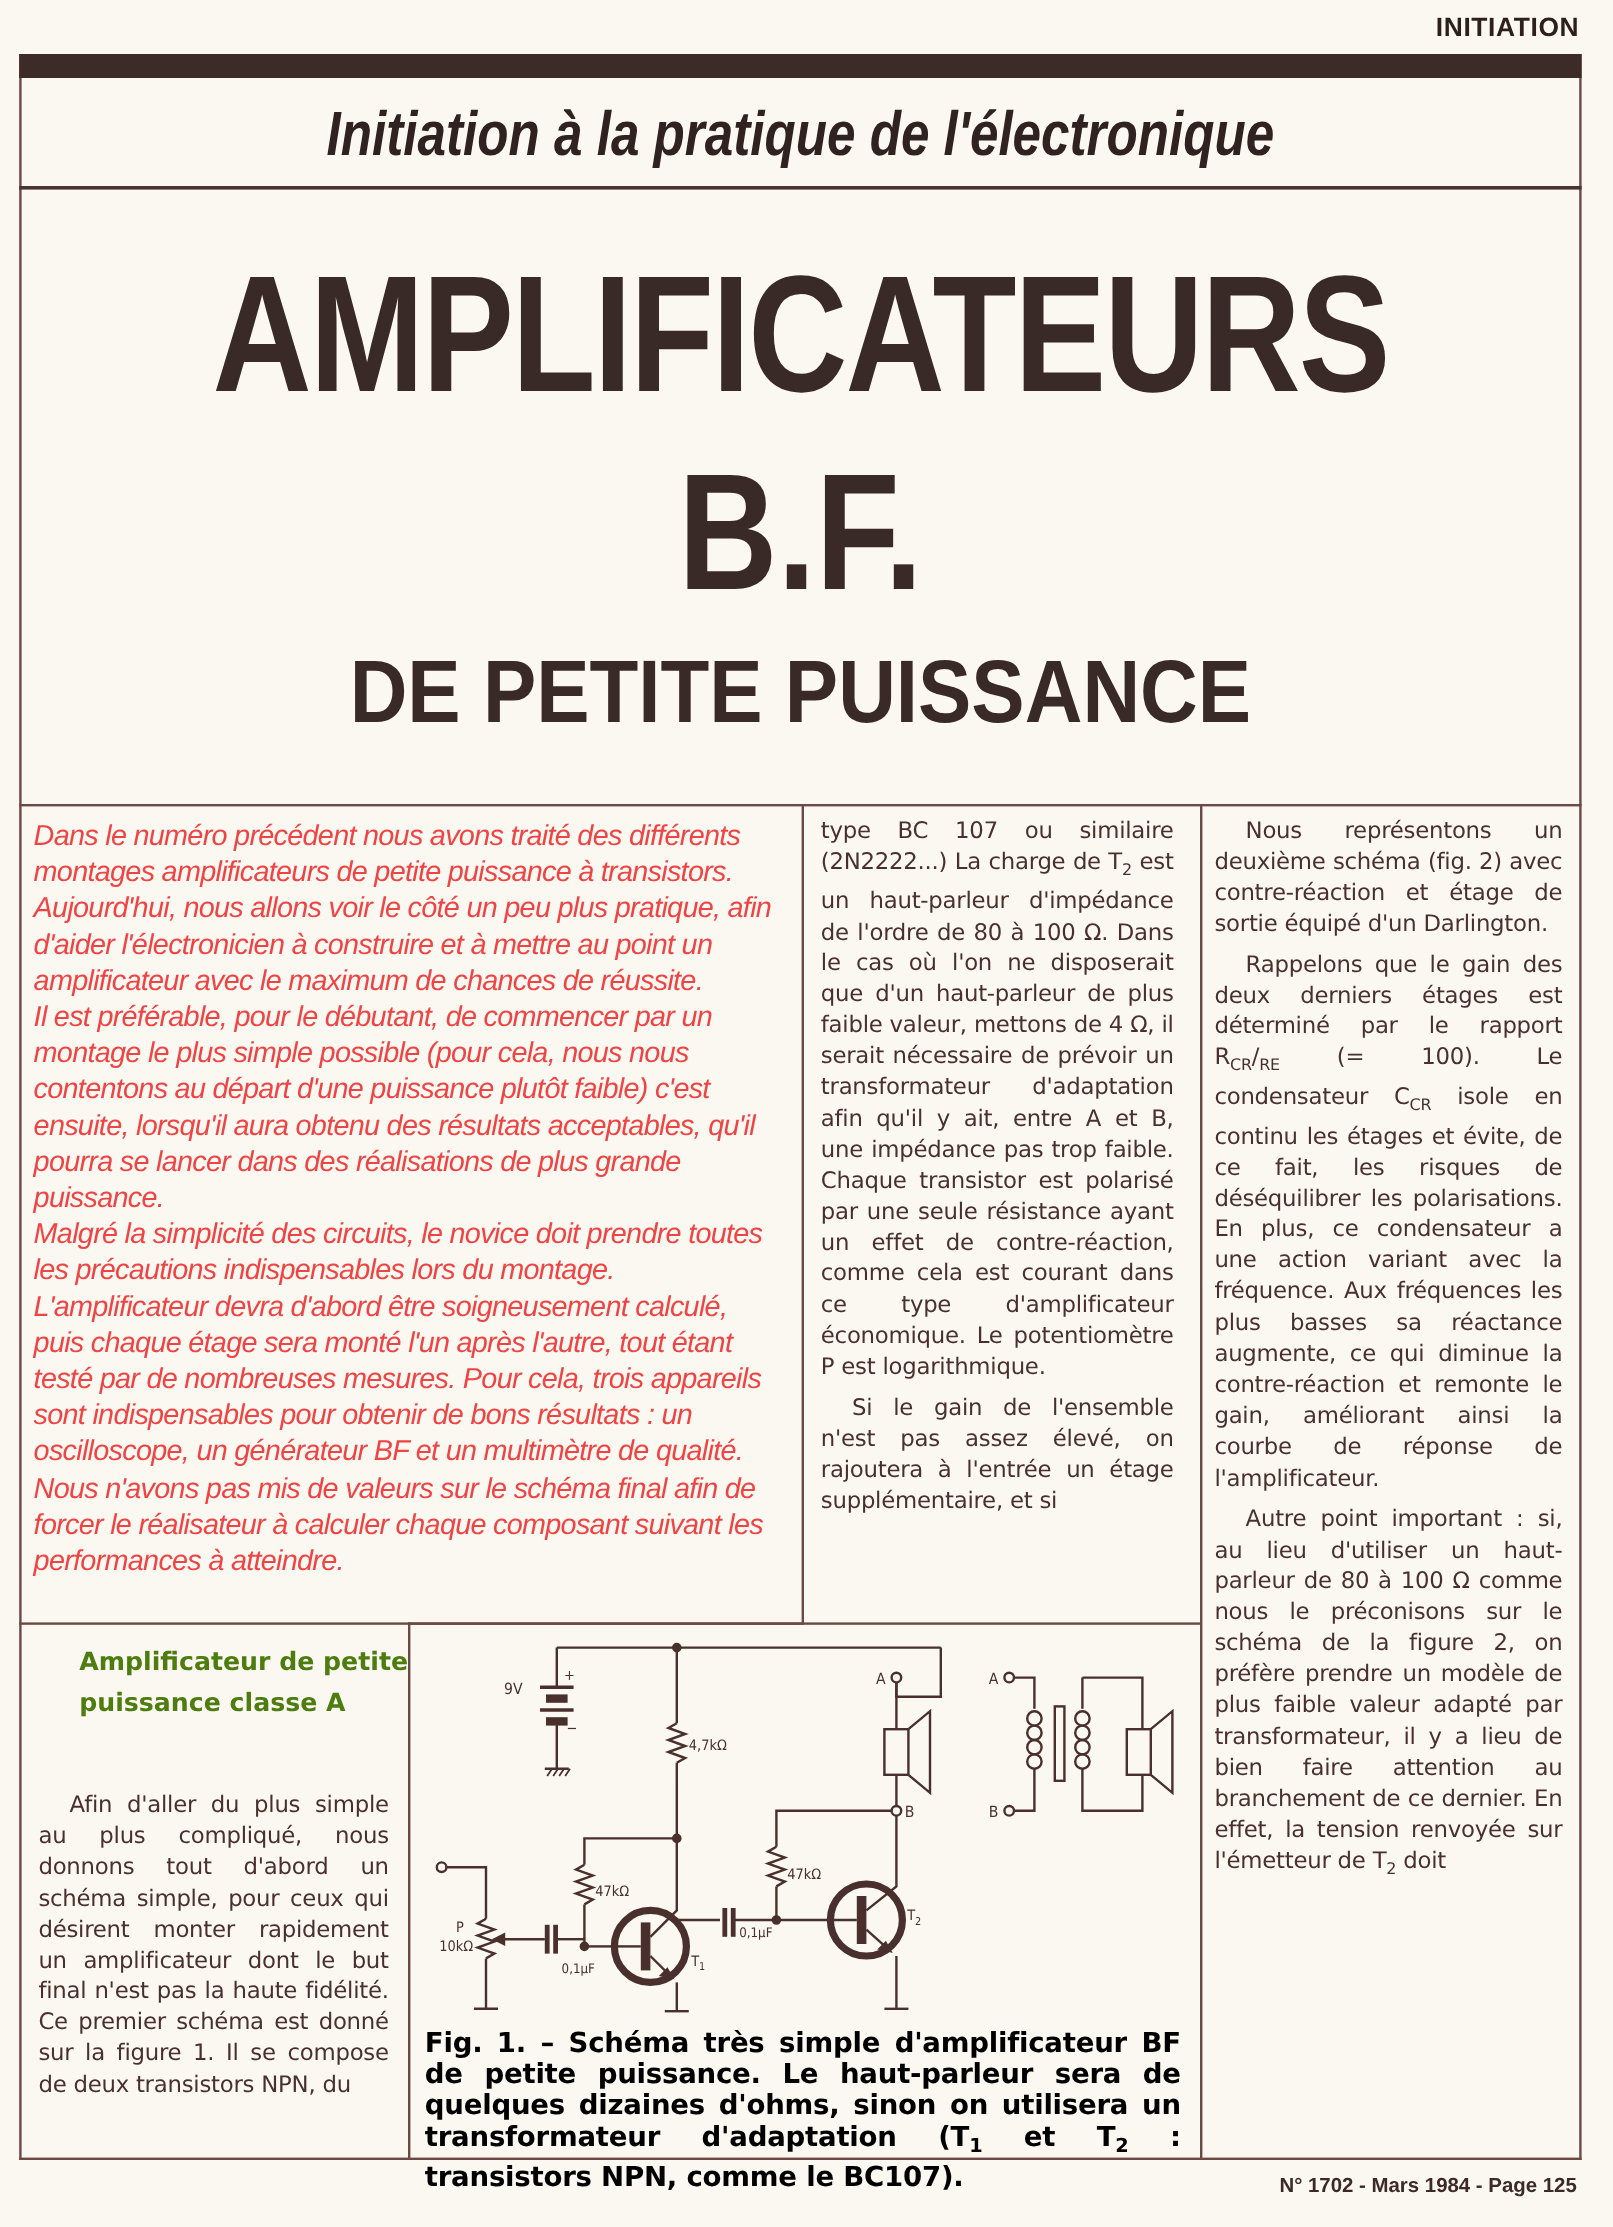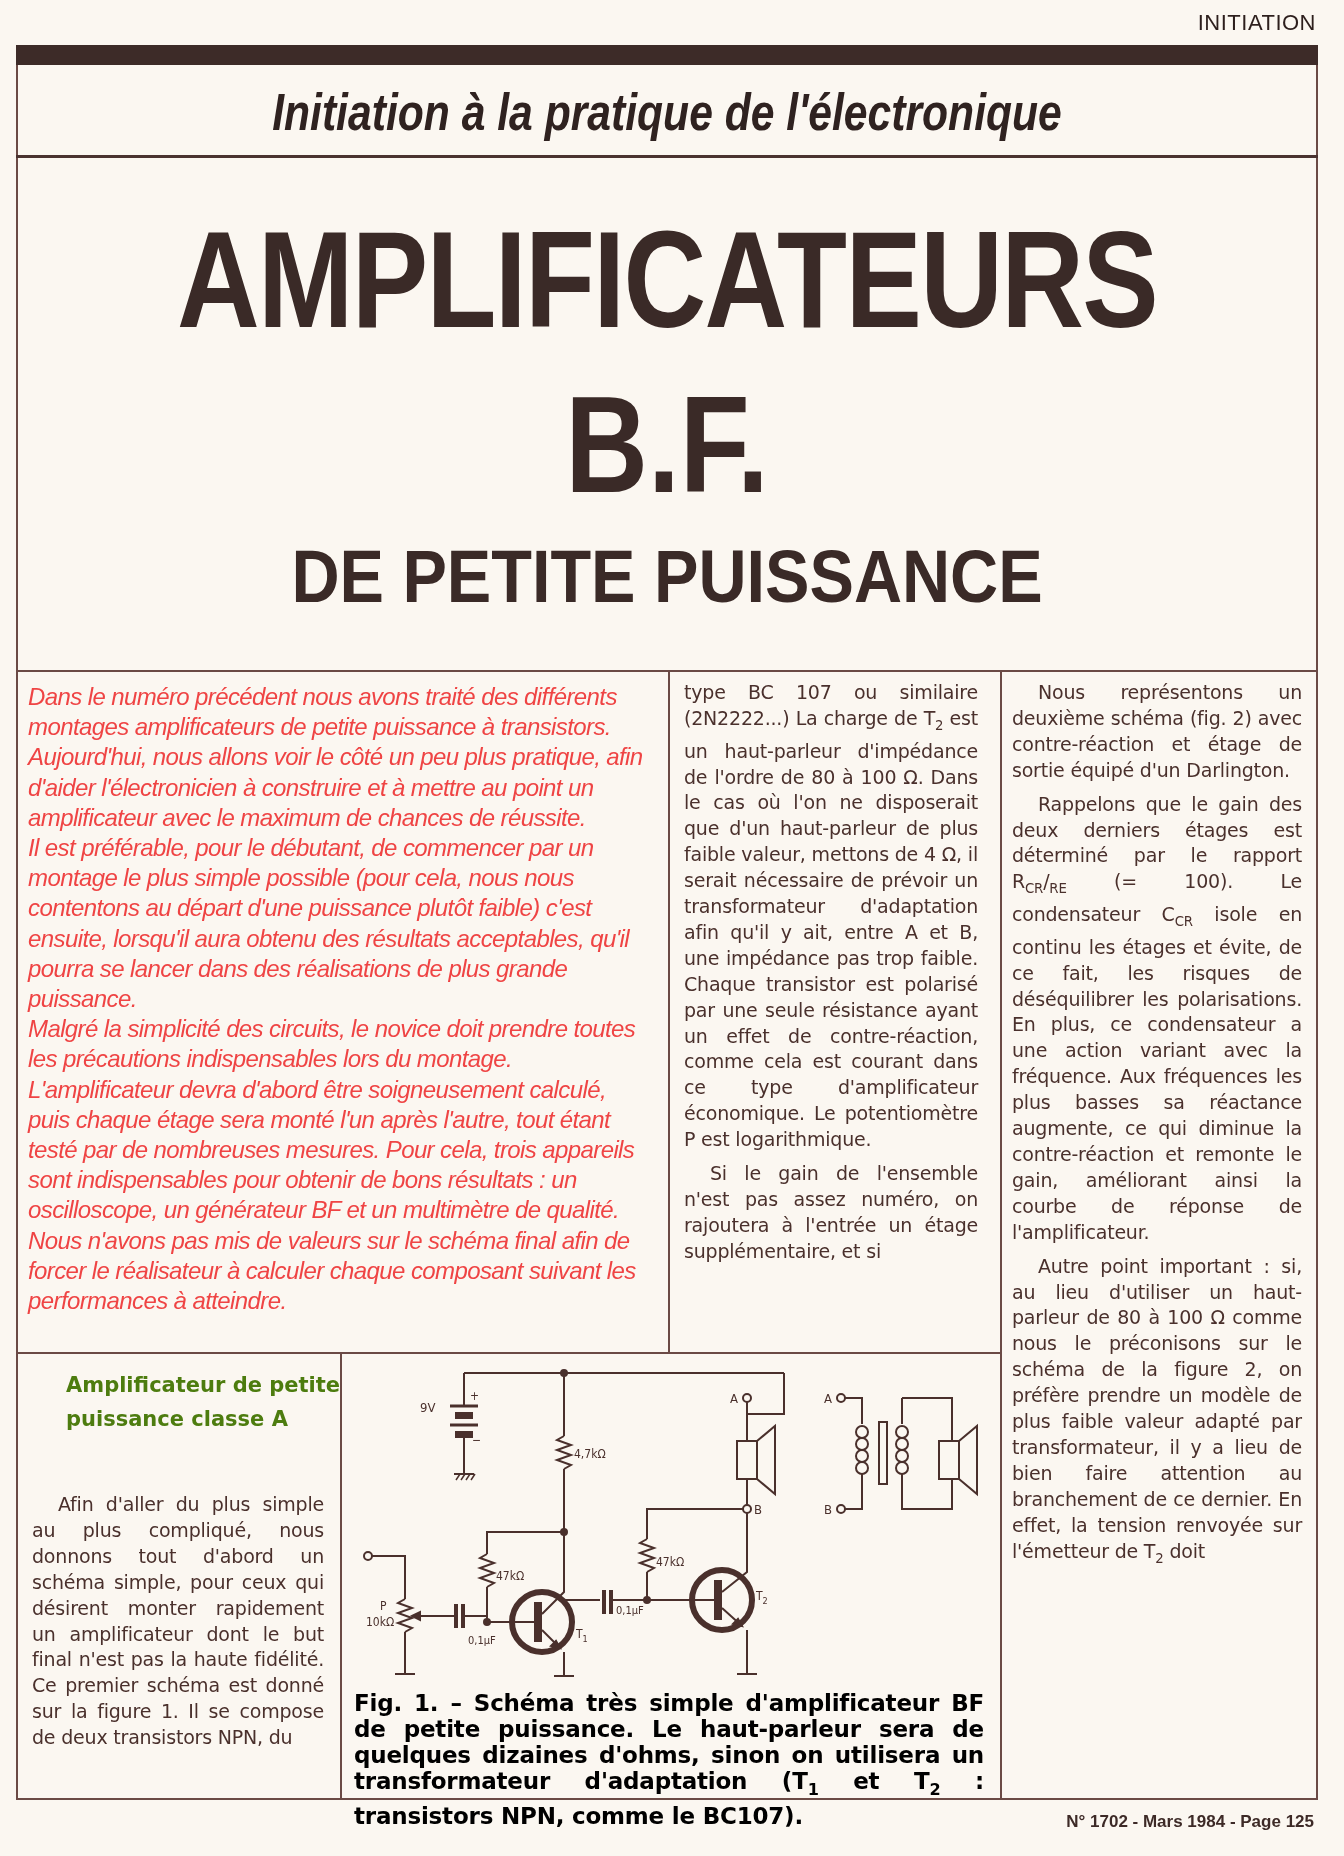--- a/index.html
+++ b/index.html
@@ -1,18 +1,18 @@
 <!DOCTYPE html>
 <html><head>
 <meta charset="utf-8">
 <style>
   html,body{margin:0;padding:0;}
   body{width:1344px;height:1856px;background:#fbf7f1;position:relative;overflow:hidden;color:#4a2f2c;font-family:"Liberation Sans",sans-serif;}
   .abs{position:absolute;}
-  .section-tag{right:28px;top:10px;font-weight:normal;font-size:22px;letter-spacing:0.5px;color:#2d1f1d;font-family:"Liberation Sans",sans-serif;}
+  .section-tag{right:28px;top:10px;font-weight:bold;font-size:22px;letter-spacing:0.5px;color:#2d1f1d;font-family:"Liberation Sans",sans-serif;}
   .frame{left:16px;top:45px;width:1302px;height:1755px;border-left:2px solid #6b4a45;border-right:2px solid #6b4a45;border-bottom:2px solid #6b4a45;box-sizing:border-box;}
   .topbar{left:16px;top:45px;width:1302px;height:20px;background:#3d2b28;}
   .kicker{left:16px;top:82px;width:1302px;text-align:center;font-style:italic;font-weight:bold;font-size:52px;color:#2f2220;transform:scaleX(0.82);font-family:"Liberation Sans Narrow","Liberation Sans",sans-serif;}
   .kicker-rule{left:16px;top:155px;width:1302px;height:3px;background:#4a3330;}
   .title1{left:16px;top:210px;width:1302px;text-align:center;font-weight:900;font-size:138px;line-height:1;color:#3a2a27;letter-spacing:-2px;font-family:"Liberation Sans",sans-serif;transform:scaleX(0.83);}
   .title2{left:16px;top:375px;width:1302px;text-align:center;font-weight:900;font-size:138px;line-height:1;color:#3a2a27;font-family:"Liberation Sans",sans-serif;transform:scaleX(0.83);}
   .title3{left:16px;top:540px;width:1302px;text-align:center;font-weight:900;font-size:74px;line-height:1;color:#3a2a27;font-family:"Liberation Sans",sans-serif;transform:scaleX(0.9);}
   .intro-rule{left:16px;top:670px;width:1302px;height:2px;background:#6b4a45;}
   .intro{left:28px;top:682px;width:625px;font-style:italic;font-size:24px;line-height:30.2px;color:#ef4444;letter-spacing:-0.6px;font-family:"Liberation Sans",sans-serif;}
   .intro p{margin:0;}
@@ -50,21 +50,21 @@
 <div class="abs vline" style="left:340px;top:1352px;height:448px;"></div>
 
 <div class="abs intro">
   <p>Dans le numéro précédent nous avons traité des différents montages amplificateurs de petite puissance à transistors. Aujourd'hui, nous allons voir le côté un peu plus pratique, afin d'aider l'électronicien à construire et à mettre au point un amplificateur avec le maximum de chances de réussite.</p>
   <p>Il est préférable, pour le débutant, de commencer par un montage le plus simple possible (pour cela, nous nous contentons au départ d'une puissance plutôt faible) c'est ensuite, lorsqu'il aura obtenu des résultats acceptables, qu'il pourra se lancer dans des réalisations de plus grande puissance.</p>
   <p>Malgré la simplicité des circuits, le novice doit prendre toutes les précautions indispensables lors du montage. L'amplificateur devra d'abord être soigneusement calculé, puis chaque étage sera monté l'un après l'autre, tout étant testé par de nombreuses mesures. Pour cela, trois appareils sont indispensables pour obtenir de bons résultats : un oscilloscope, un générateur BF et un multimètre de qualité. Nous n'avons pas mis de valeurs sur le schéma final afin de forcer le réalisateur à calculer chaque composant suivant les performances à atteindre.</p>
 </div>
 
 <div class="abs col col2">
   <p><span>type BC 107 ou similaire (2N2222...) La charge de T</span><sub>2</sub><span> est un haut-parleur d'impédance de l'ordre de 80 à 100 Ω. Dans le cas où l'on ne disposerait que d'un haut-parleur de plus faible valeur, mettons de 4 Ω, il serait nécessaire de prévoir un transformateur d'adaptation afin qu'il y ait, entre A et B, une impédance pas trop faible. Chaque transistor est polarisé par une seule résistance ayant un effet de contre-réaction, comme cela est courant dans ce type d'amplificateur économique. Le potentiomètre P est logarithmique.</span></p>
-  <p class="ind">Si le gain de l'ensemble n'est pas assez numéro, on rajoutera à l'entrée un étage supplémentaire, et si</p>
+  <p class="ind">Si le gain de l'ensemble n'est pas assez élevé, on rajoutera à l'entrée un étage supplémentaire, et si</p>
 </div>
 
 <div class="abs col col3">
   <p class="ind">Nous représentons un deuxième schéma (fig. 2) avec contre-réaction et étage de sortie équipé d'un Darlington.</p>
   <p class="ind"><span>Rappelons que le gain des deux derniers étages est déterminé par le rapport R</span><sub>CR</sub><span>/</span><sub>RE</sub><span> (= 100). Le condensateur C</span><sub>CR</sub><span> isole en continu les étages et évite, de ce fait, les risques de déséquilibrer les polarisations. En plus, ce condensateur a une action variant avec la fréquence. Aux fréquences les plus basses sa réactance augmente, ce qui diminue la contre-réaction et remonte le gain, améliorant ainsi la courbe de réponse de l'amplificateur.</span></p>
   <p class="ind"><span>Autre point important : si, au lieu d'utiliser un haut-parleur de 80 à 100 Ω comme nous le préconisons sur le schéma de la figure 2, on préfère prendre un modèle de plus faible valeur adapté par transformateur, il y a lieu de bien faire attention au branchement de ce dernier. En effet, la tension renvoyée sur l'émetteur de T</span><sub>2</sub><span> doit</span></p>
 </div>
 
 <div class="abs intro-bottom"></div>
 <div class="abs fig-top"></div>

